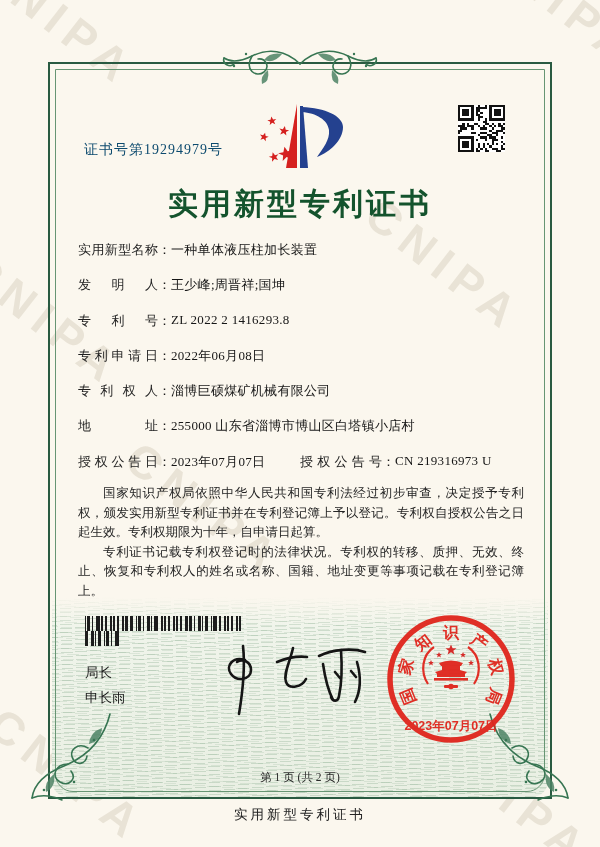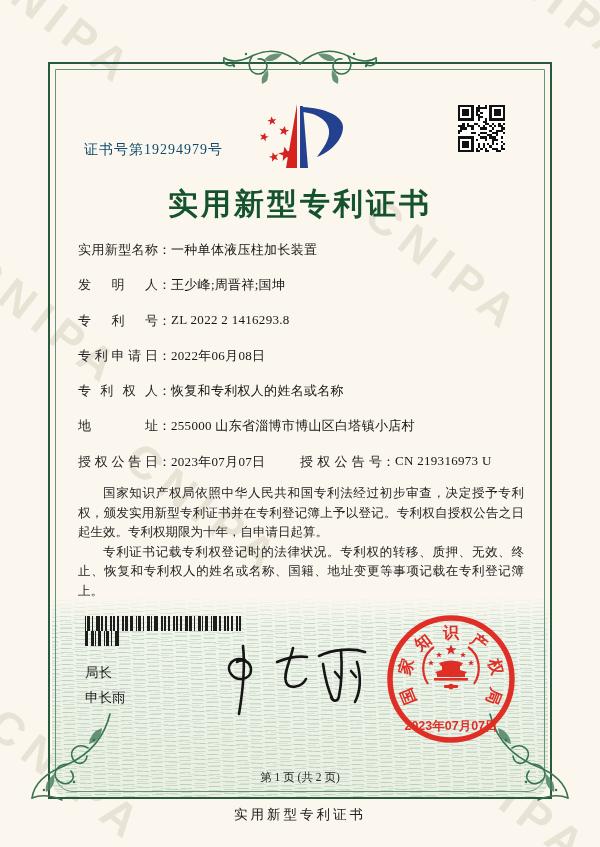--- a/index.html
+++ b/index.html
@@ -259,21 +259,21 @@
   <div class="frow">
     <span class="flabel">发明人</span><span class="fcolon">：</span><span class="fvalue">王少峰;周晋祥;国坤</span>
   </div>
   <div class="frow">
     <span class="flabel">专利号</span><span class="fcolon">：</span><span class="fvalue">ZL 2022 2 1416293.8</span>
   </div>
   <div class="frow">
     <span class="flabel">专利申请日</span><span class="fcolon">：</span><span class="fvalue">2022年06月08日</span>
   </div>
   <div class="frow">
-    <span class="flabel">专利权人</span><span class="fcolon">：</span><span class="fvalue">恢复和专利权人的姓名或名称</span>
+    <span class="flabel">专利权人</span><span class="fcolon">：</span><span class="fvalue">淄博巨硕煤矿机械有限公司</span>
   </div>
   <div class="frow">
     <span class="flabel">地址</span><span class="fcolon">：</span><span class="fvalue">255000 山东省淄博市博山区白塔镇小店村</span>
   </div>
   <div class="frow">
     <span class="flabel">授权公告日</span><span class="fcolon">：</span><span class="fvalue">2023年07月07日</span>
     <span class="pair2">
       <span class="flabel2">授权公告号</span><span class="fcolon">：</span><span class="fvalue">CN 219316973 U</span>
     </span>
   </div>

